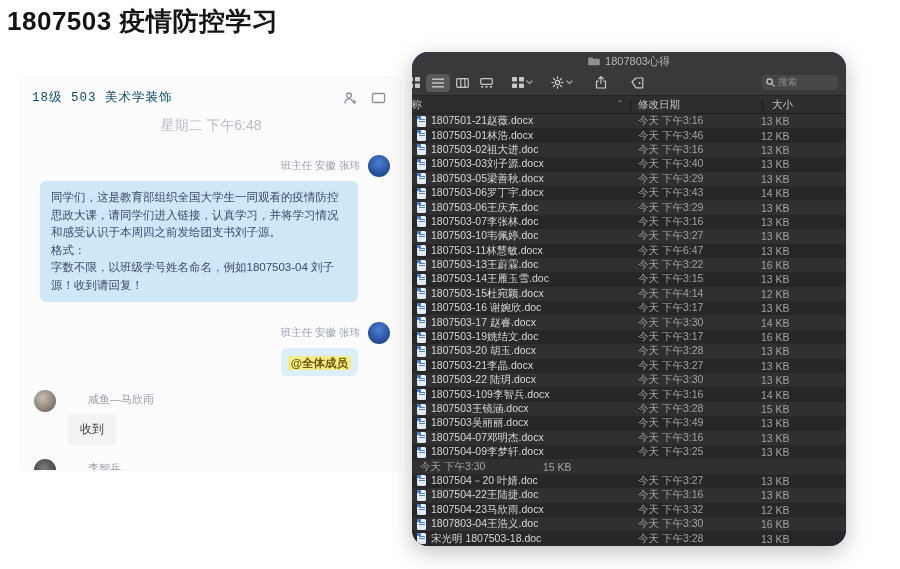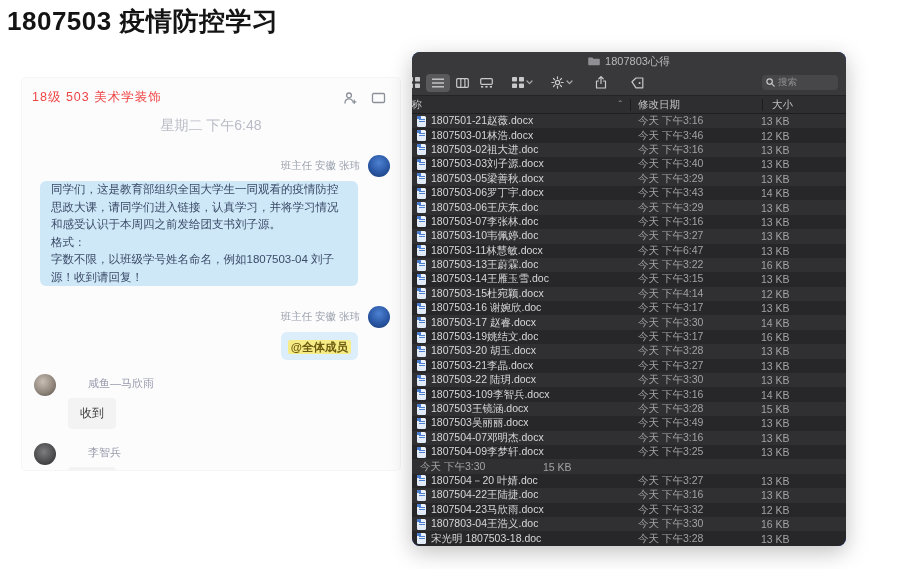--- a/index.html
+++ b/index.html
@@ -6,47 +6,47 @@
   *{box-sizing:border-box;font-family:"Liberation Sans","DejaVu Sans",sans-serif;}
   #page{position:relative;width:900px;height:569px;background:#fff;overflow:hidden;}
 
   
   .page-title{position:absolute;left:7px;top:4px;font-size:26px;font-weight:600;color:#141414;letter-spacing:0.5px;}
 
   
   .chat{position:absolute;left:22px;top:78px;width:378px;height:392px;background:#fcfcfd;
         box-shadow:0 0 0 1px rgba(0,0,0,0.04);border-radius:4px;overflow:hidden;}
   .chat-header{display:flex;align-items:center;padding:11px 14px 6px 10px;}
-  .chat-title{font-size:12.5px;color:#ef4444;letter-spacing:1px;}
+  .chat-title{font-size:12.5px;color:#0c4a6e;letter-spacing:1px;font-family:Liberation Mono, monospace;}
   .chat-header .spacer{flex:1;}
   .hicon{width:16px;height:14px;margin-left:12px;display:inline-flex;align-items:center;justify-content:center;}
   .chat-time{margin-top:5px;text-align:center;font-size:14px;color:#b9bcc6;}
 
   .sender-row{display:flex;justify-content:flex-end;align-items:center;margin:20px 10px 4px 0;}
   .sender-name{font-size:10.5px;color:#9aa1ad;margin-right:8px;}
   .avatar-teacher{width:22px;height:22px;border-radius:50%;background:radial-gradient(circle at 50% 35%,#4d82d2 0%,#2a57a4 55%,#173a73 100%);flex:0 0 auto;}
 
-  .bubble-main{margin:2px 42px 0 18px;background:#cfe8f8;border-radius:6px;padding:0 11px;
+  .bubble-main{margin:2px 42px 0 18px;background:#cfe8f8;border-radius:6px;padding:8px 11px;
                font-size:11.5px;line-height:17.5px;color:#3a4a66;}
   .bubble-main div{margin:0;}
   .bubble-mention{display:flex;justify-content:flex-end;margin:2px 42px 0 0;}
   .bubble-mention .inner{background:#ddeefb;border-radius:6px;padding:5px 7px;}
   .mention-text{background:#f6ec86;color:#6b5a10;font-size:11.5px;font-weight:600;padding:1px 3px;border-radius:2px;}
 
   .reply{position:relative;margin:14px 0 0 12px;min-height:46px;}
   .r-avatar{position:absolute;left:0;top:0;width:22px;height:22px;border-radius:50%;}
   .r-avatar.a0{background:radial-gradient(circle at 40% 35%,#c9beb4 0%,#8d8278 60%,#4e463e 100%);}
   .r-avatar.a1{background:radial-gradient(circle at 45% 40%,#7d7d80 0%,#4a4a4c 60%,#262628 100%);}
   .r-name{margin-left:54px;font-size:11px;color:#989aab;padding-top:2px;}
   .r-bubble{display:inline-block;margin:7px 0 0 34px;background:#f3f3f4;border-radius:4px;
             padding:7px 12px;font-size:12px;color:#3c3c3c;}
 
   
   .finder{position:absolute;left:412px;top:52px;width:434px;height:494px;background:#1d4ed8;
-          border-radius:8px;overflow:hidden;box-shadow:0 6px 22px rgba(0,0,0,0.25);}
+          border-radius:16px;overflow:hidden;box-shadow:0 6px 22px rgba(0,0,0,0.25);}
   .f-titlebar{height:18px;background:#39393b;display:flex;align-items:center;justify-content:center;gap:5px;}
   .f-title{font-size:11px;color:#b9b9bd;}
   .f-toolbar{height:26px;background:#39393b;border-bottom:1px solid #242426;display:flex;align-items:center;padding:0 8px 0 0;}
   .seg{display:flex;margin-left:-10px;}
   .tbtn{width:24px;height:18px;display:flex;align-items:center;justify-content:center;border-radius:4px;}
   .tbtn.sel{background:#59595c;}
   .tbtn svg{display:block;}
   .tgroup{display:flex;align-items:center;gap:2px;margin-left:14px;}
   .chev{opacity:.8;}
   .search{margin-left:auto;width:76px;height:15px;background:#47474a;border-radius:4px;display:flex;align-items:center;padding:0 4px;gap:3px;text-align:center;}

